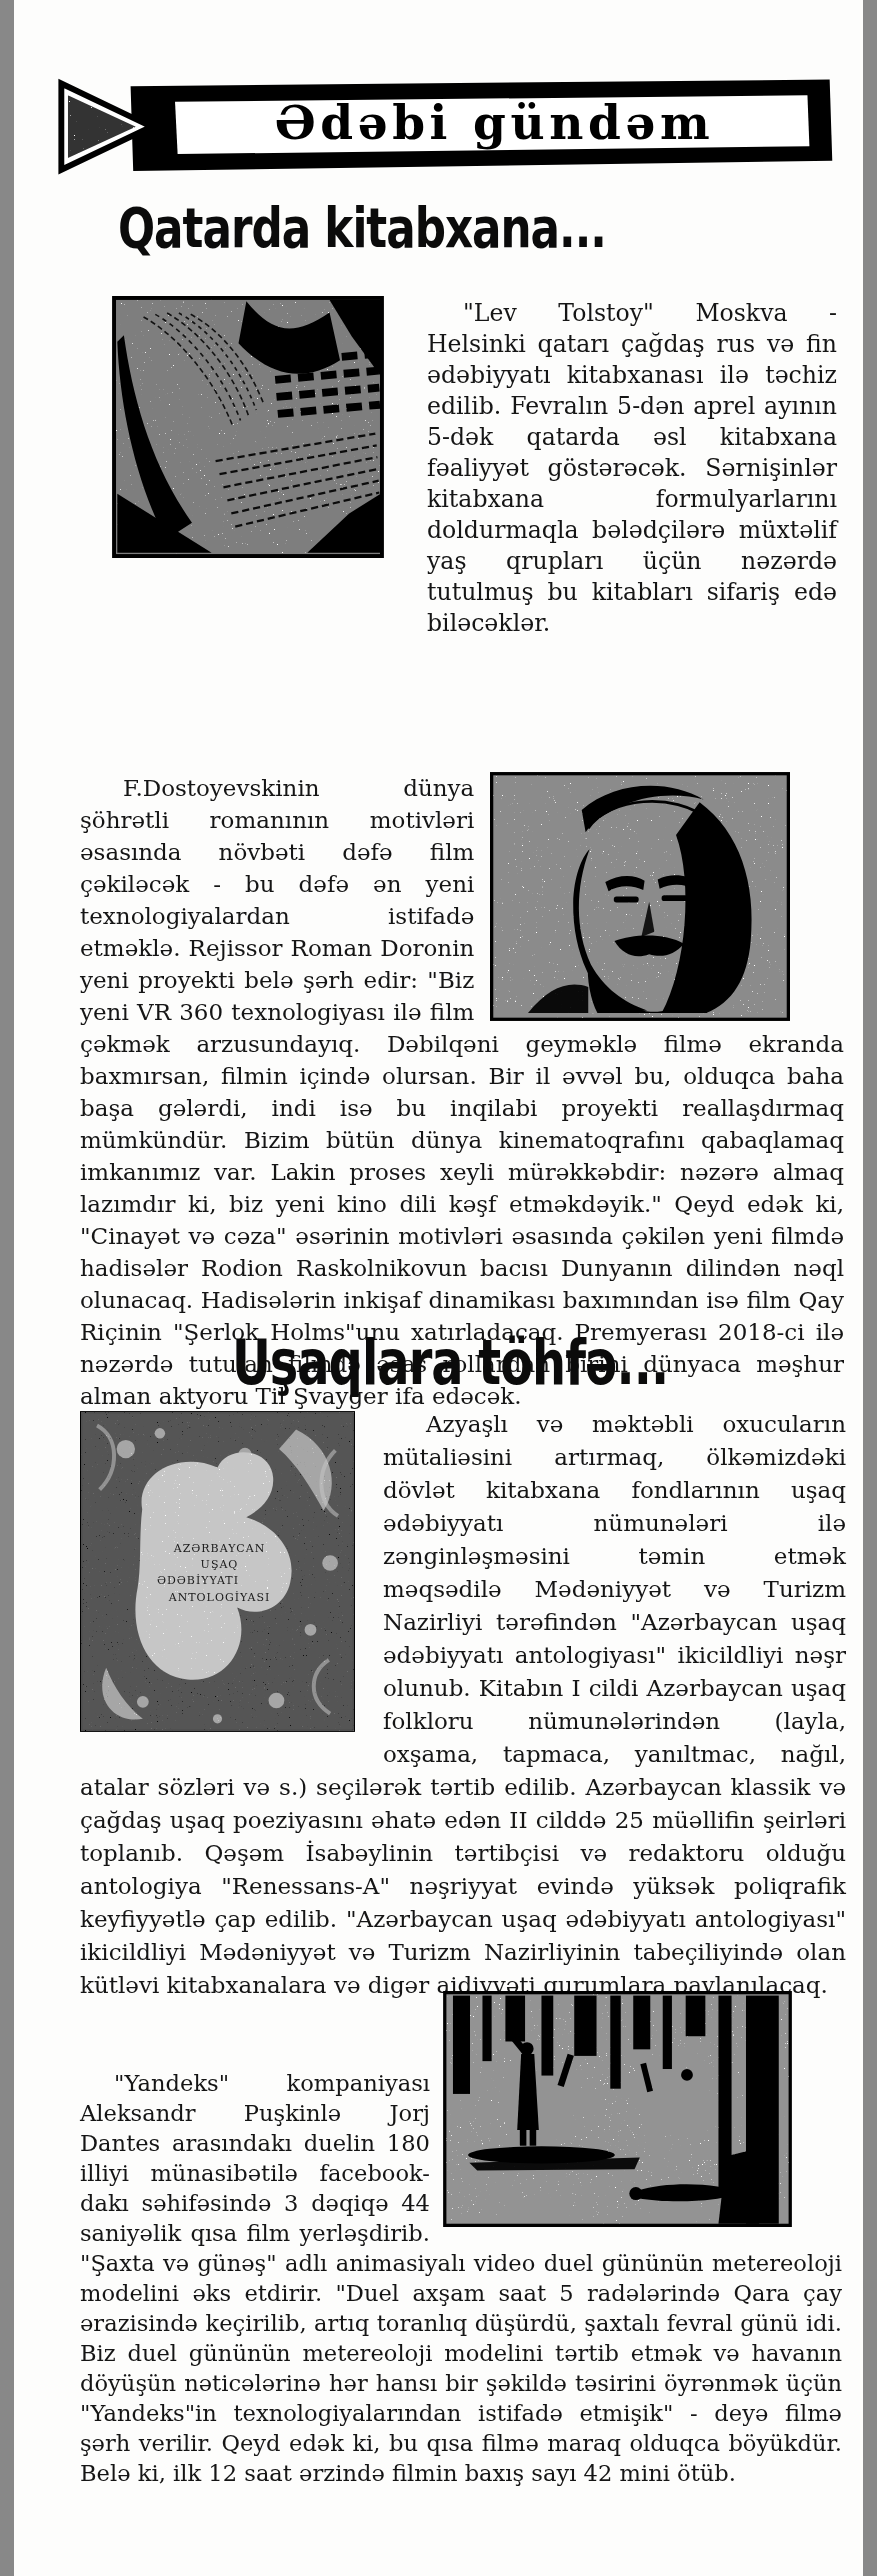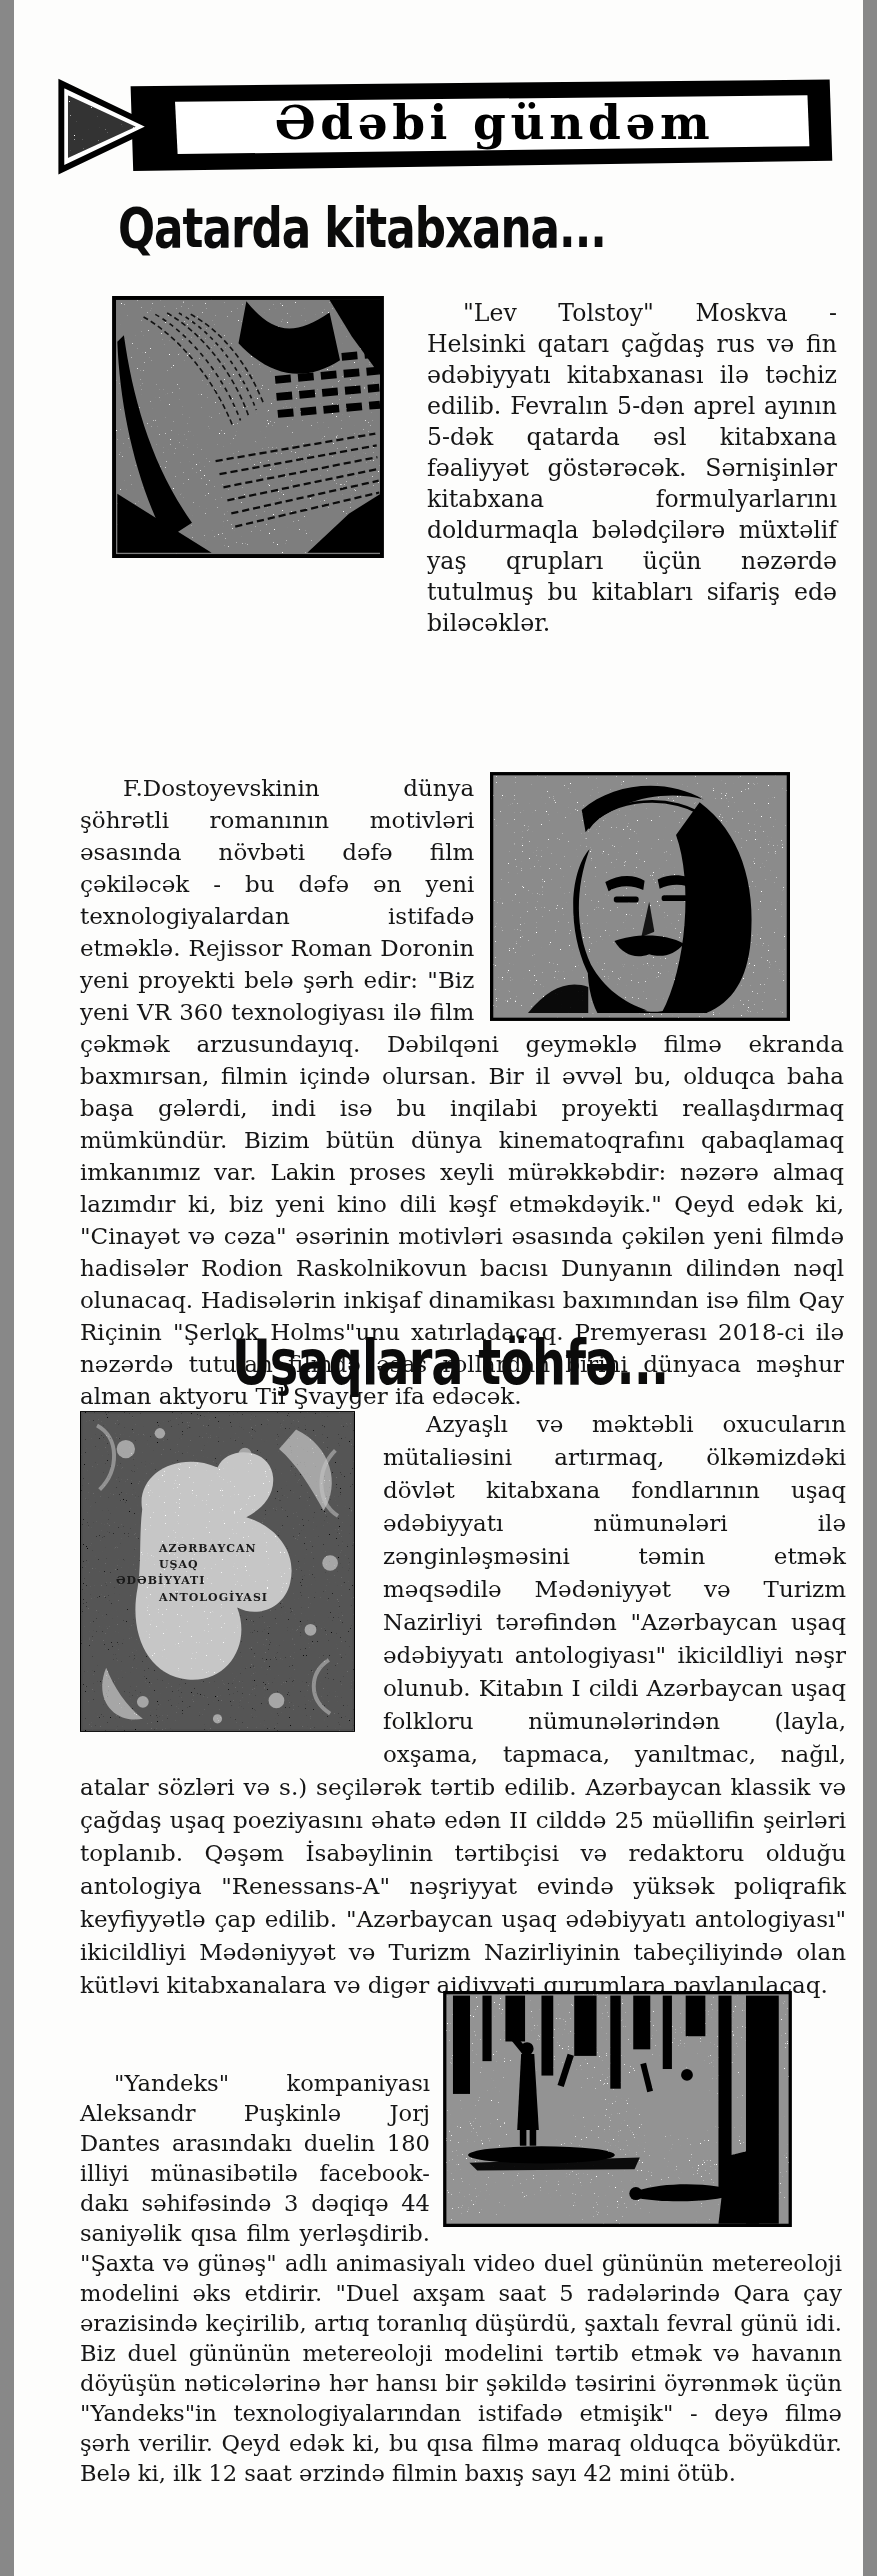--- a/index.html
+++ b/index.html
@@ -33,22 +33,22 @@
   .float-l3{float:left;width:303px;height:322px;margin:2.6px 0 37px 0;position:relative;}
   .float-r4{float:right;width:399px;height:239px;margin:-77px 0 10.5px 13px;position:relative;}
   .img-frame svg{display:block;}
   
   .banner-title{
     font-family:"DejaVu Serif",serif;font-weight:bold;font-size:47px;
     letter-spacing:4.6px;text-align:center;line-height:51px;color:#000;
   }
   
   .cover-caption{
-    position:absolute;left:36px;top:130px;width:164px;text-align:left;
-    font-family:"DejaVu Serif",serif;font-weight:bold;color:#1a1a1a;
+    position:absolute;left:36px;top:130px;width:164px;text-align:center;
+    font-family:"DejaVu Serif",serif;font-weight:normal;color:#1a1a1a;
     font-size:11px;line-height:16.4px;letter-spacing:1px;
   }
   
   .footer{
     width:877px;text-align:center;font-family:"DejaVu Serif",serif;
     font-weight:bold;font-size:35px;color:#000;letter-spacing:0;
   }
   .noise{pointer-events:none;}
 </style>
 </head>

